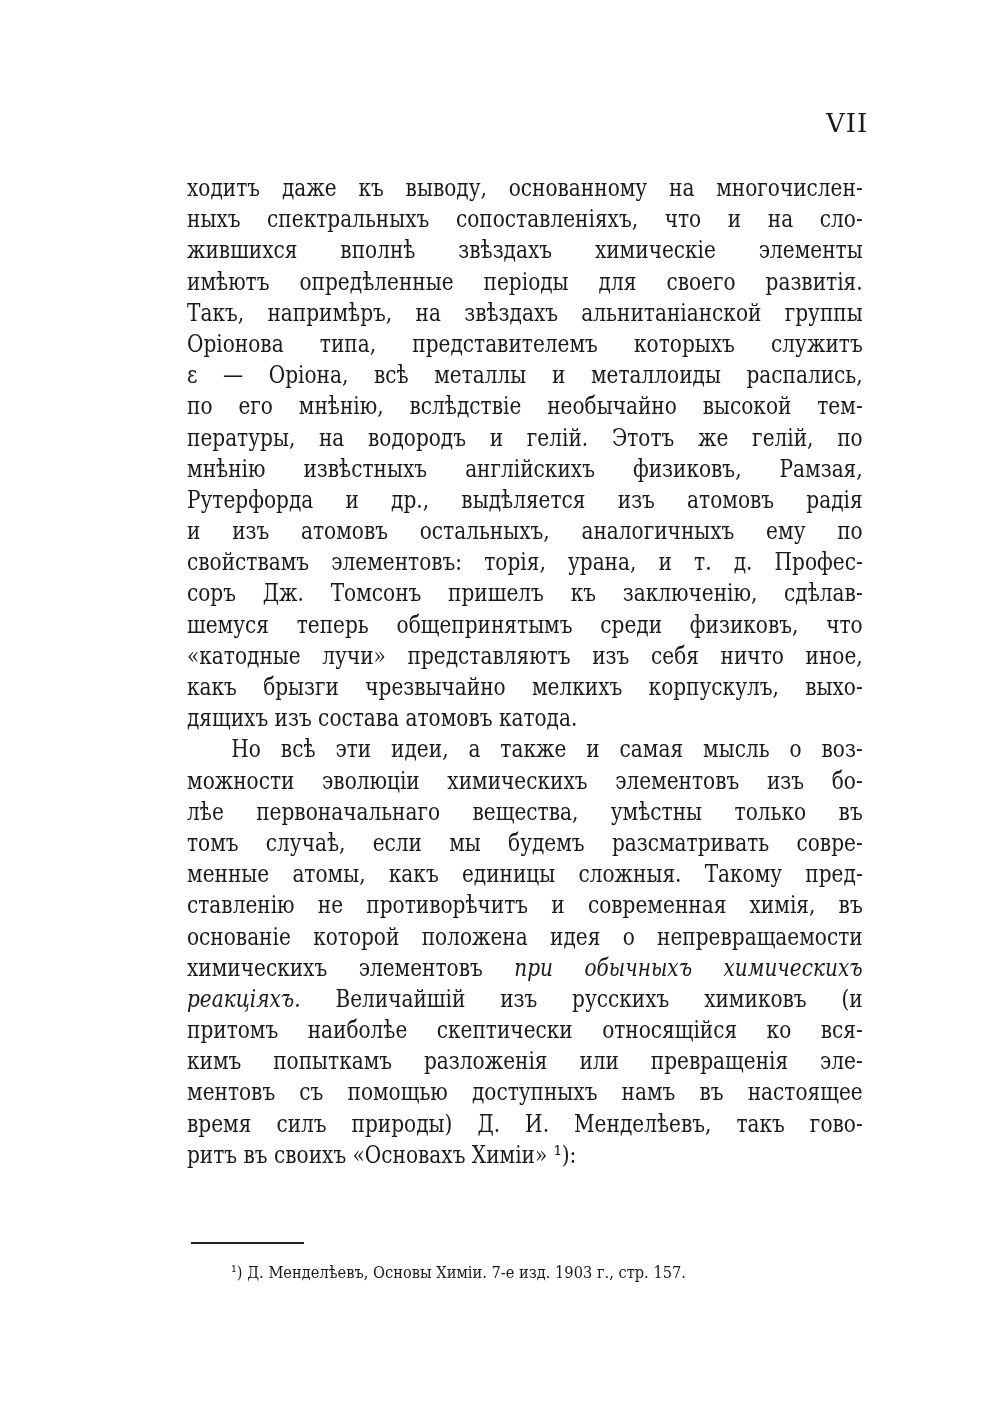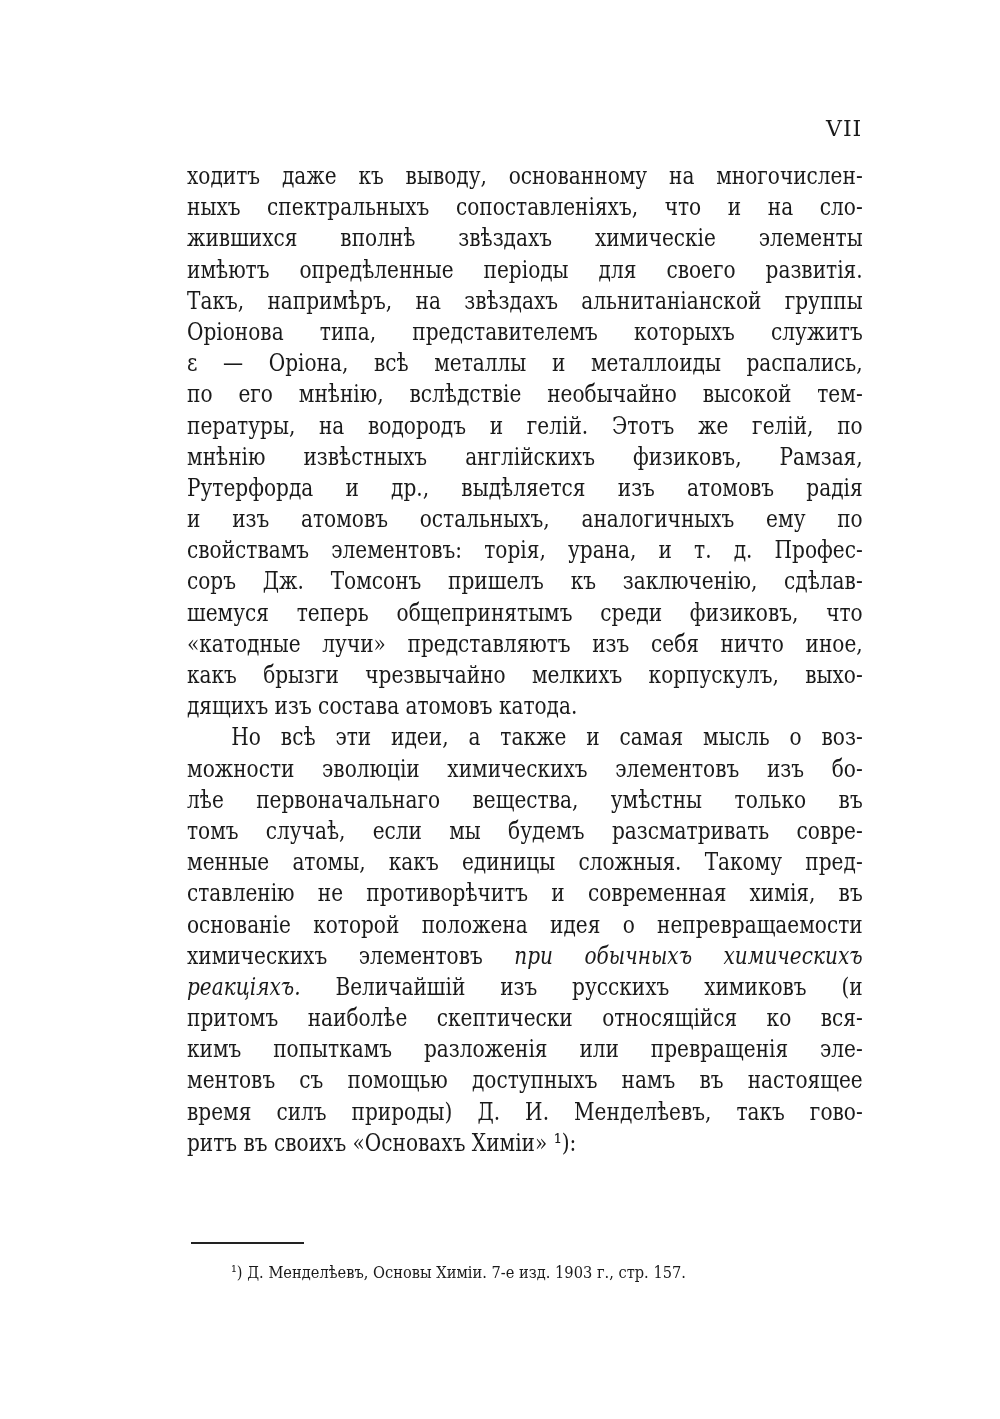--- a/index.html
+++ b/index.html
@@ -1,24 +1,24 @@
 <!DOCTYPE html>
 <html><head>
 <meta charset="utf-8">
 <style>
   html, body { margin: 0; padding: 0; }
   body {
     width: 1000px; height: 1419px; background: #ffffff; position: relative; overflow: hidden;
     font-family: "DejaVu Serif", "Liberation Serif", serif; color: #1a1a1a;
   }
   .page-number {
-    position: absolute; left: 826px; top: 116px; font-size: 22px; letter-spacing: 1px;
+    position: absolute; left: 826px; top: 108px; font-size: 26px; letter-spacing: 1px;
   }
   .body-text {
-    position: absolute; left: 187px; top: 160px; width: 676px;
+    position: absolute; left: 187px; top: 172px; width: 676px;
   }
   .line {
     height: 31.2px; line-height: 31.2px; font-size: 24.5px; white-space: nowrap;
     text-align: justify; text-align-last: justify; transform: scaleX(0.82); transform-origin: left center;
     width: 824px;
   }
   .line.last { text-align-last: left; }
   .line.indent { padding-left: 54px; box-sizing: border-box; }
   .it { font-style: italic; }
   .footnote-rule {

